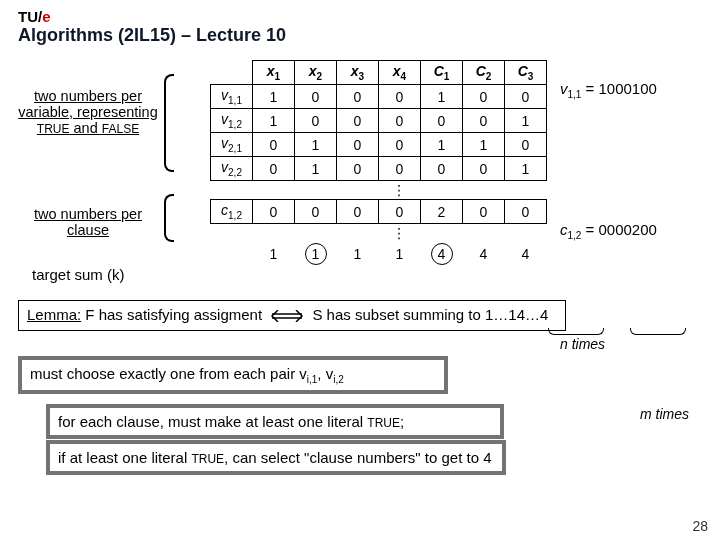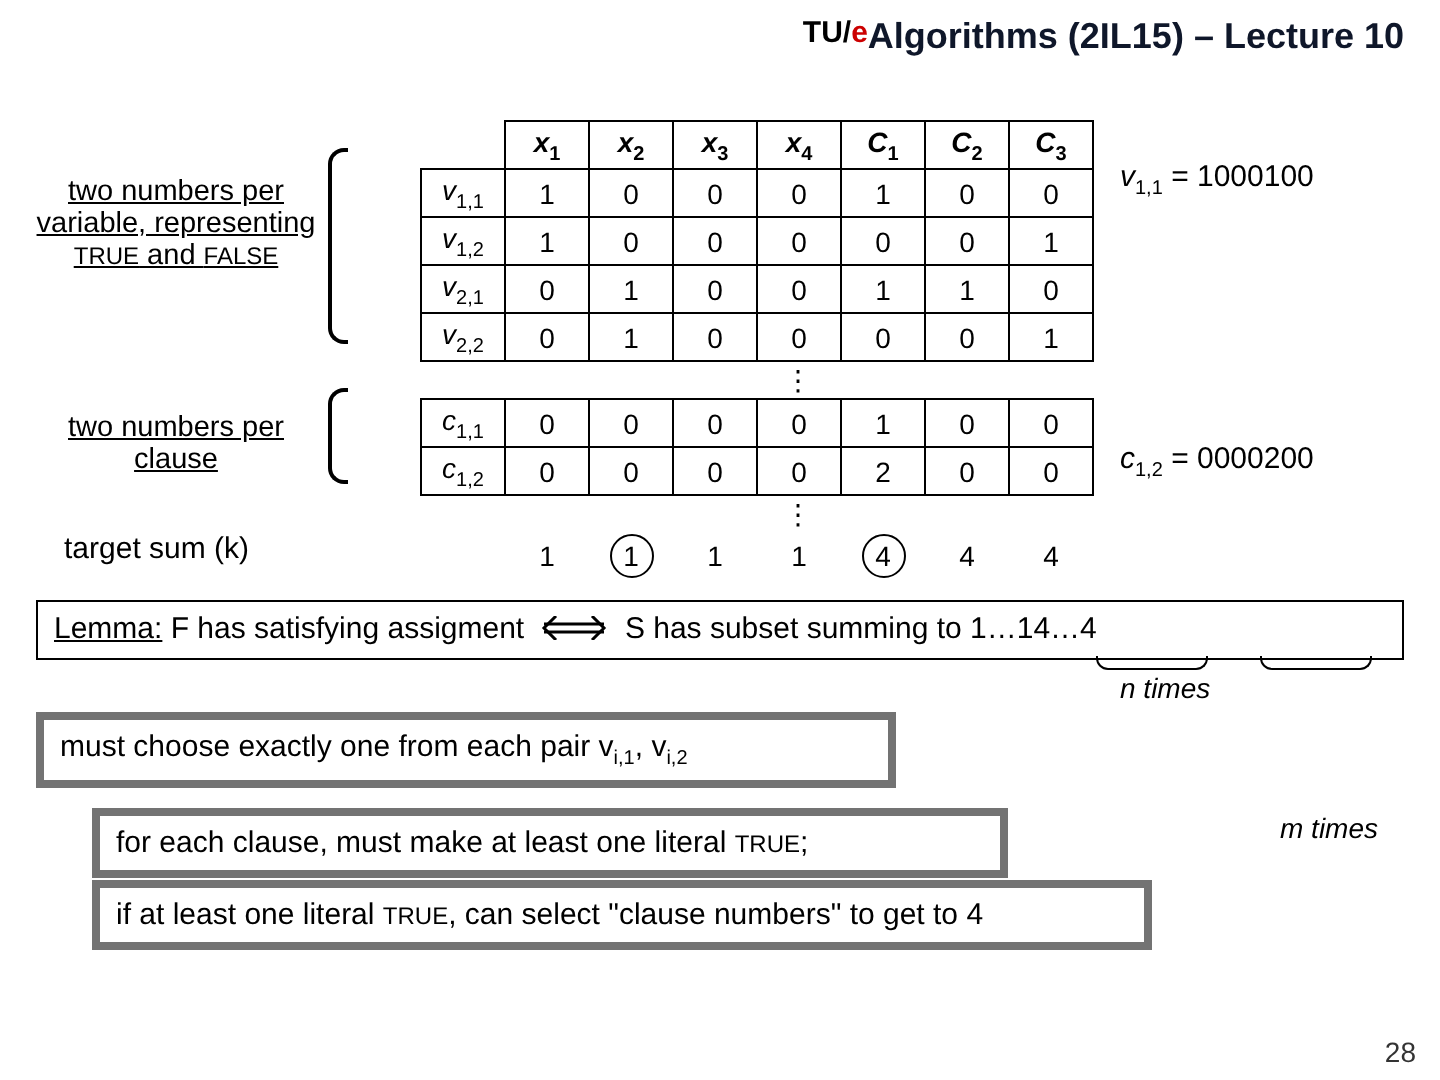--- a/index.html
+++ b/index.html
@@ -9,23 +9,24 @@
     height: 540px;
     background: #fff;
     font-family: Arial, sans-serif;
     font-size: 14px;
     color: #000;
     position: relative;
     overflow: hidden;
   }
   .header {
     display: flex;
-    justify-content: flex-end;
+    justify-content: space-between;
     padding: 8px 18px 4px 18px;
     font-weight: bold;
+    flex-direction: column;
   }
   .tu { font-size: 15px; }
   .tu .e { color: #c00; }
   .course { color: #0f172a; font-size: 18px; }
   .stage {
     position: absolute;
     left: 0; top: 36px;
     width: 720px;
   }
   .tbl {
@@ -81,40 +82,40 @@
     display: inline-block;
     border: 1.5px solid #000;
     border-radius: 50%;
     width: 22px; height: 22px;
     line-height: 20px;
     text-align: center;
   }
   .lemma {
     position: absolute;
     left: 18px; top: 300px;
-    width: 684px;
+    width: 548px;
     border: 1px solid #000;
     padding: 5px 8px;
     font-size: 15px;
   }
   .lemma .uline { text-decoration: underline; }
   .iff {
     display: inline-block;
     vertical-align: middle;
     margin: 0 4px;
   }
   .box2 {
     position: absolute;
     border: 4px solid #737373;
     padding: 5px 8px;
     font-size: 15px;
   }
   .must { left: 18px; top: 356px; width: 430px; }
   .each1 { left: 46px; top: 404px; width: 458px; }
-  .each2 { left: 46px; top: 440px; width: 530px; }
+  .each2 { left: 46px; top: 440px; width: 460px; }
   .ntimes { position: absolute; left: 560px; top: 336px; font-style: italic; font-size: 14px; }
   .mtimes { position: absolute; left: 640px; top: 406px; font-style: italic; font-size: 14px; }
   .hbra {
     position: absolute;
     border-bottom: 1.5px solid #000;
     border-left: 1.5px solid #000;
     border-right: 1.5px solid #000;
     border-radius: 0 0 6px 6px;
     height: 7px;
   }
@@ -205,30 +206,20 @@
           <td>0</td>
           <td>0</td>
           <td>0</td>
           <td>1</td>
         </tr>
     <tr class="gap">
           <td></td>
           <td colspan="7" class="dots">⋮</td>
         </tr>
     <tr class="bordered">
-          <td class="rowlabel"><i>c</i><span class="sub">1,1</span></td>
-      <td>0</td>
-          <td>0</td>
-          <td>0</td>
-          <td>0</td>
-          <td>1</td>
-          <td>0</td>
-          <td>0</td>
-        </tr>
-    <tr class="bordered">
           <td class="rowlabel"><i>c</i><span class="sub">1,2</span></td>
       <td>0</td>
           <td>0</td>
           <td>0</td>
           <td>0</td>
           <td>2</td>
           <td>0</td>
           <td>0</td>
         </tr>
     <tr class="gap">

